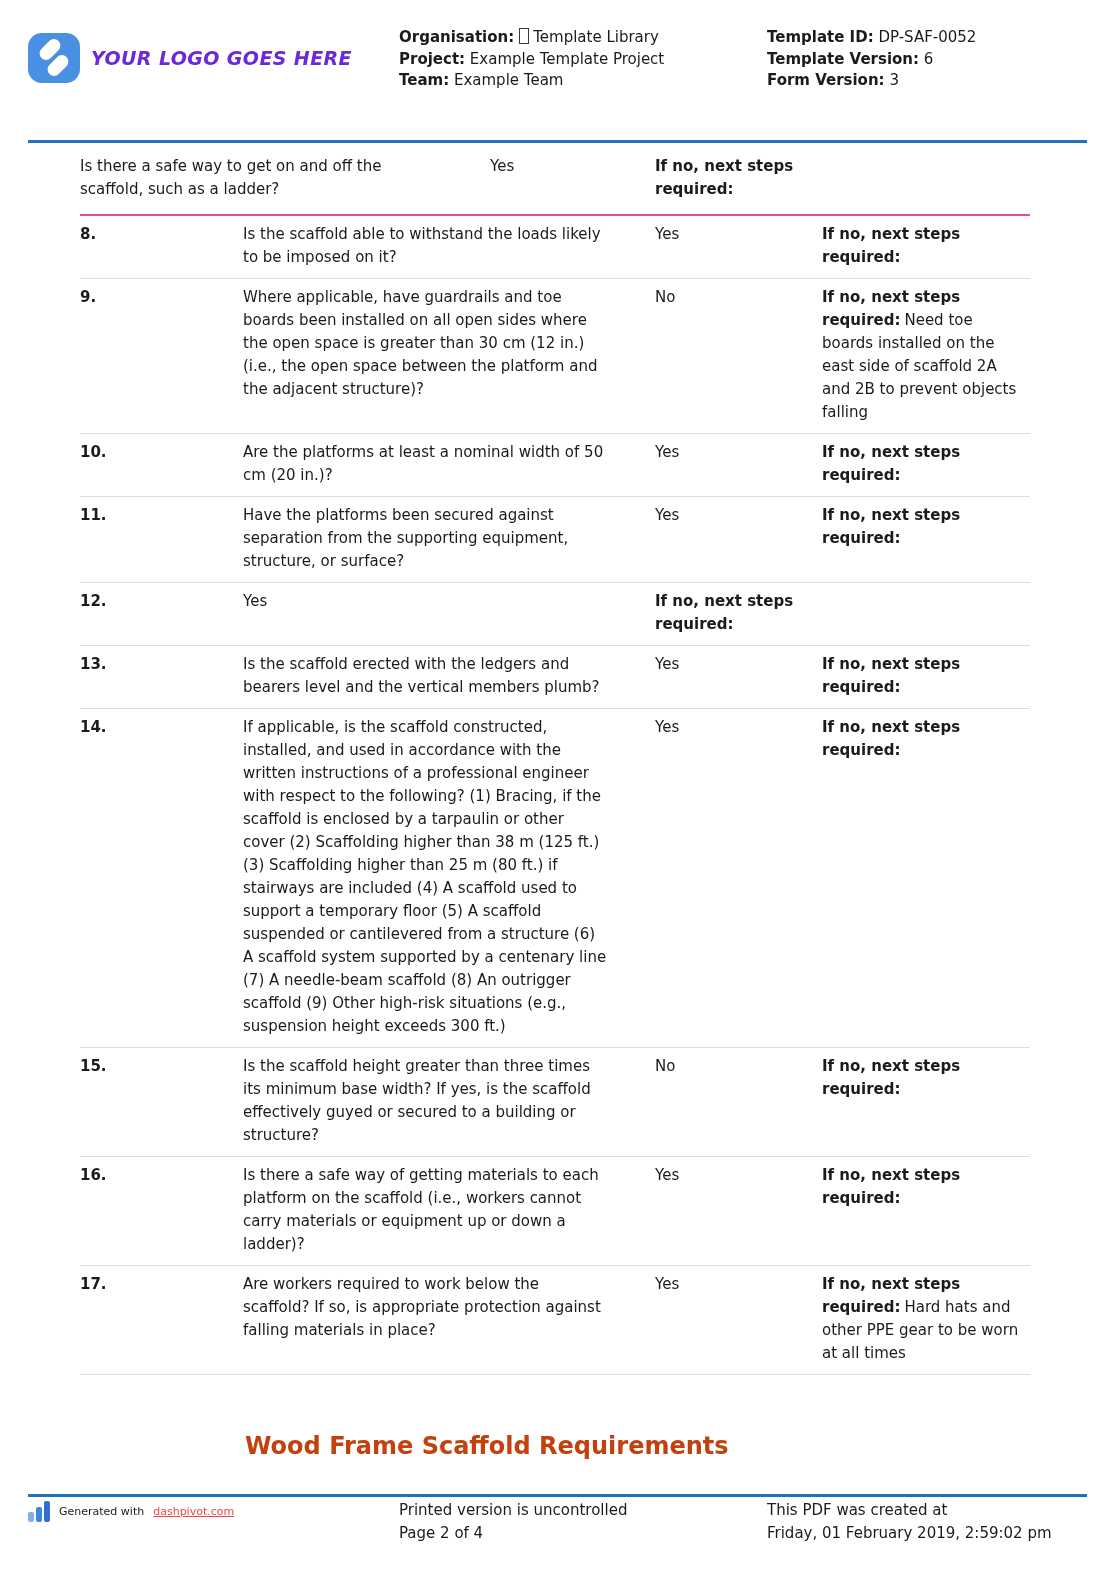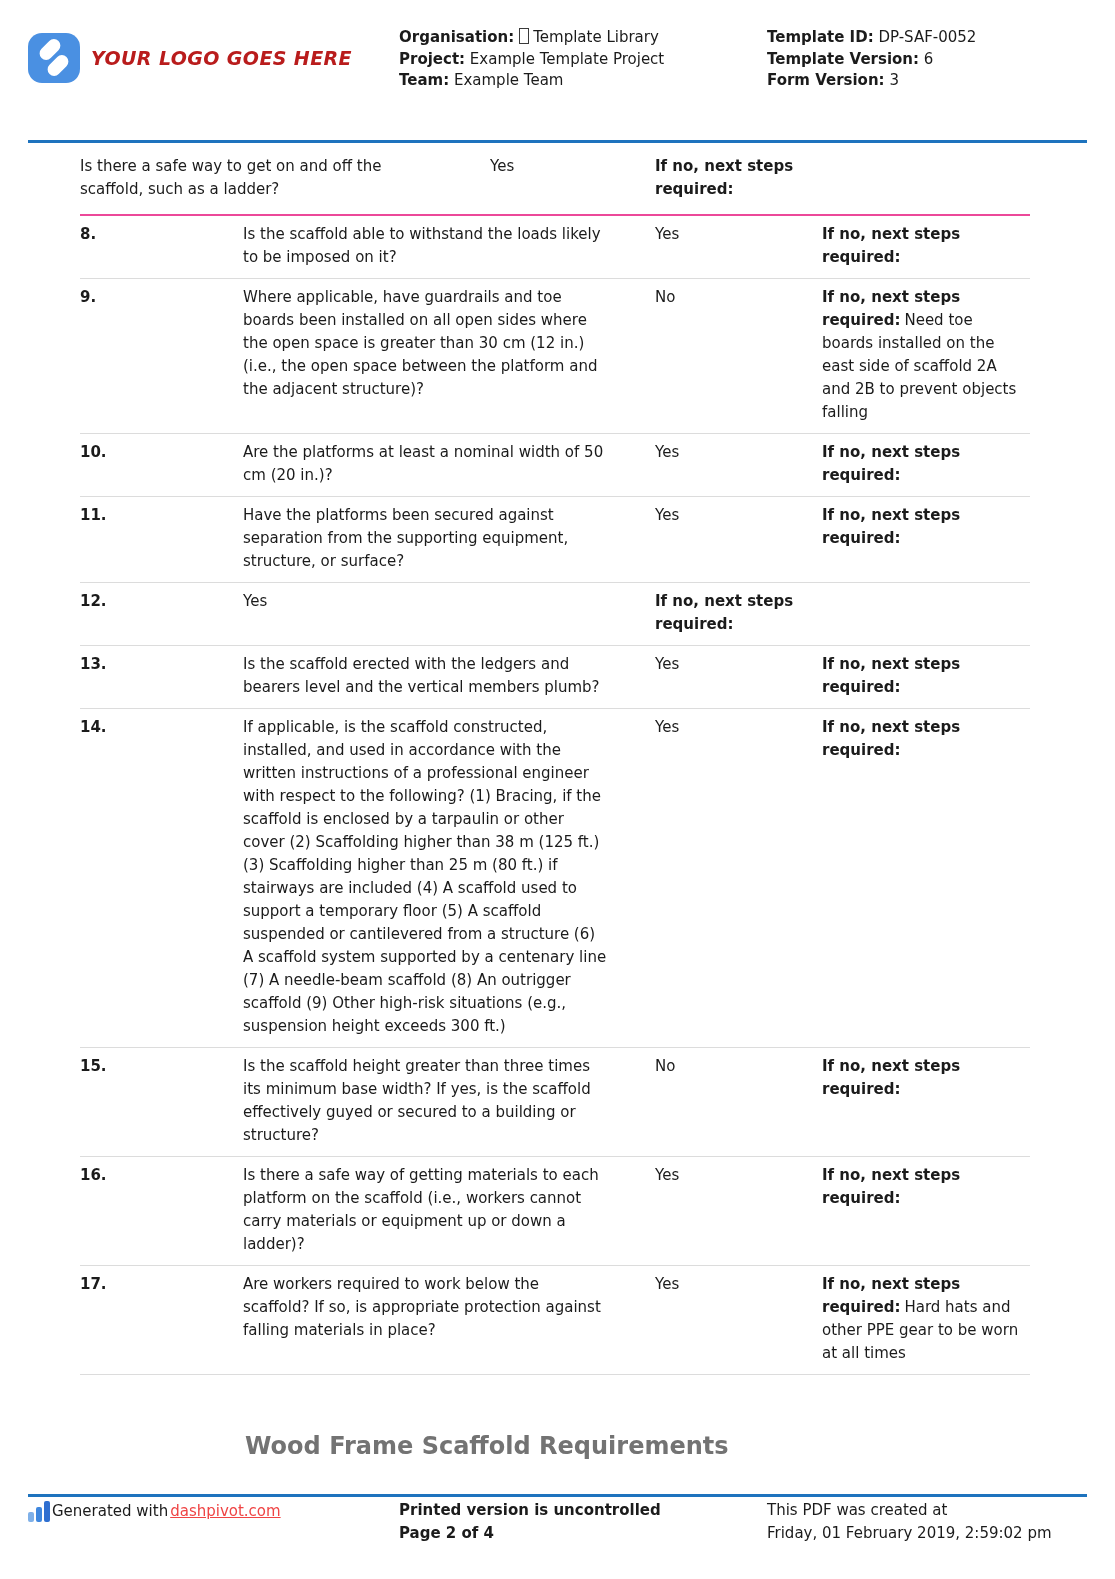--- a/index.html
+++ b/index.html
@@ -10,50 +10,50 @@
     font-family:"DejaVu Sans","Liberation Sans",sans-serif;
     color:#1b1b1b;
     overflow:hidden;
   }
   
   .logo{position:absolute;left:28px;top:33px;display:flex;align-items:center;gap:11px;}
   .logo-mark{width:52px;height:50px;background:#4a90e2;border-radius:14px;position:relative;flex:0 0 auto;}
   .logo-pill{position:absolute;width:24px;height:13px;background:#ffffff;border-radius:7px;transform:rotate(-45deg);}
   .logo-pill.p-top{left:10px;top:10px;}
   .logo-pill.p-bot{left:18px;top:26px;}
-  .logo-text{font-size:19px;font-weight:bold;font-style:italic;color:#b91c1c;letter-spacing:.4px;white-space:nowrap;}
+  .logo-text{font-size:19px;font-weight:bold;font-style:italic;color:#6d28d9;letter-spacing:.4px;white-space:nowrap;}
   .org-block{position:absolute;left:399px;top:27px;font-size:15px;line-height:21.5px;}
   .tpl-block{position:absolute;left:767px;top:27px;width:323px;font-size:15px;line-height:21.5px;}
   .lbl{font-weight:bold;}
   .small-val{font-size:13px;}
   .tofu{display:inline-block;width:8px;height:14px;border:1.5px solid #3a3a3a;margin:0 4px 0 5px;vertical-align:-2px;}
   .hr-blue{position:absolute;left:28px;right:28px;height:3px;background:#1e73be;}
   .hr-header{top:140px;}
   
   .table{position:absolute;left:80px;top:143px;width:950px;}
   .crow{display:grid;grid-template-columns:410px 165px 1fr;padding:12px 0 13px;border-bottom:2px solid #ec4899;font-size:15px;line-height:23px;}
   .row{display:grid;grid-template-columns:163px 412px 167px 1fr;padding:7px 0 9px;border-bottom:1px solid #dcdcdc;font-size:15px;line-height:23px;}
   .col-num{font-weight:bold;}
   .col-q{padding-right:46px;}
   .crow .col-q{padding-right:48px;}
   .col-ns{width:206px;}
   .b{font-weight:bold;}
   .ns-val{margin-left:4px;}
   
-  .section-title{position:absolute;left:245px;top:1432px;margin:0;font-size:24px;font-weight:bold;color:#737373;white-space:nowrap;}
+  .section-title{position:absolute;left:245px;top:1432px;margin:0;font-size:24px;font-weight:bold;color:#c2410c;white-space:nowrap;}
   
   .hr-footer{top:1494px;}
-  .f-left{position:absolute;left:28px;top:1500px;display:flex;align-items:center;gap:2px;font-size:15px;}
+  .f-left{position:absolute;left:28px;top:1500px;display:flex;align-items:center;gap:9px;font-size:11px;}
   .bars{display:flex;align-items:flex-end;gap:2px;height:22px;}
   .bar{width:6px;border-radius:2px;}
   .bar1{height:10px;background:#7fb0e8;}
   .bar2{height:15px;background:#3f87de;}
   .bar3{height:21px;background:#2f6fd0;}
   .f-link{color:#ef4444;text-decoration:underline;cursor:pointer;}
-  .f-mid{position:absolute;left:399px;top:1499px;font-size:15px;line-height:23px;font-weight:bold;}
+  .f-mid{position:absolute;left:399px;top:1499px;font-size:15px;line-height:23px;}
   .f-right{position:absolute;left:767px;top:1499px;font-size:15px;line-height:23px;}
 </style>
 </head>
 <body>
 
 <div class="page">
 
   <div class="logo">
     <span class="logo-mark">
       <span class="logo-pill p-top"></span>

